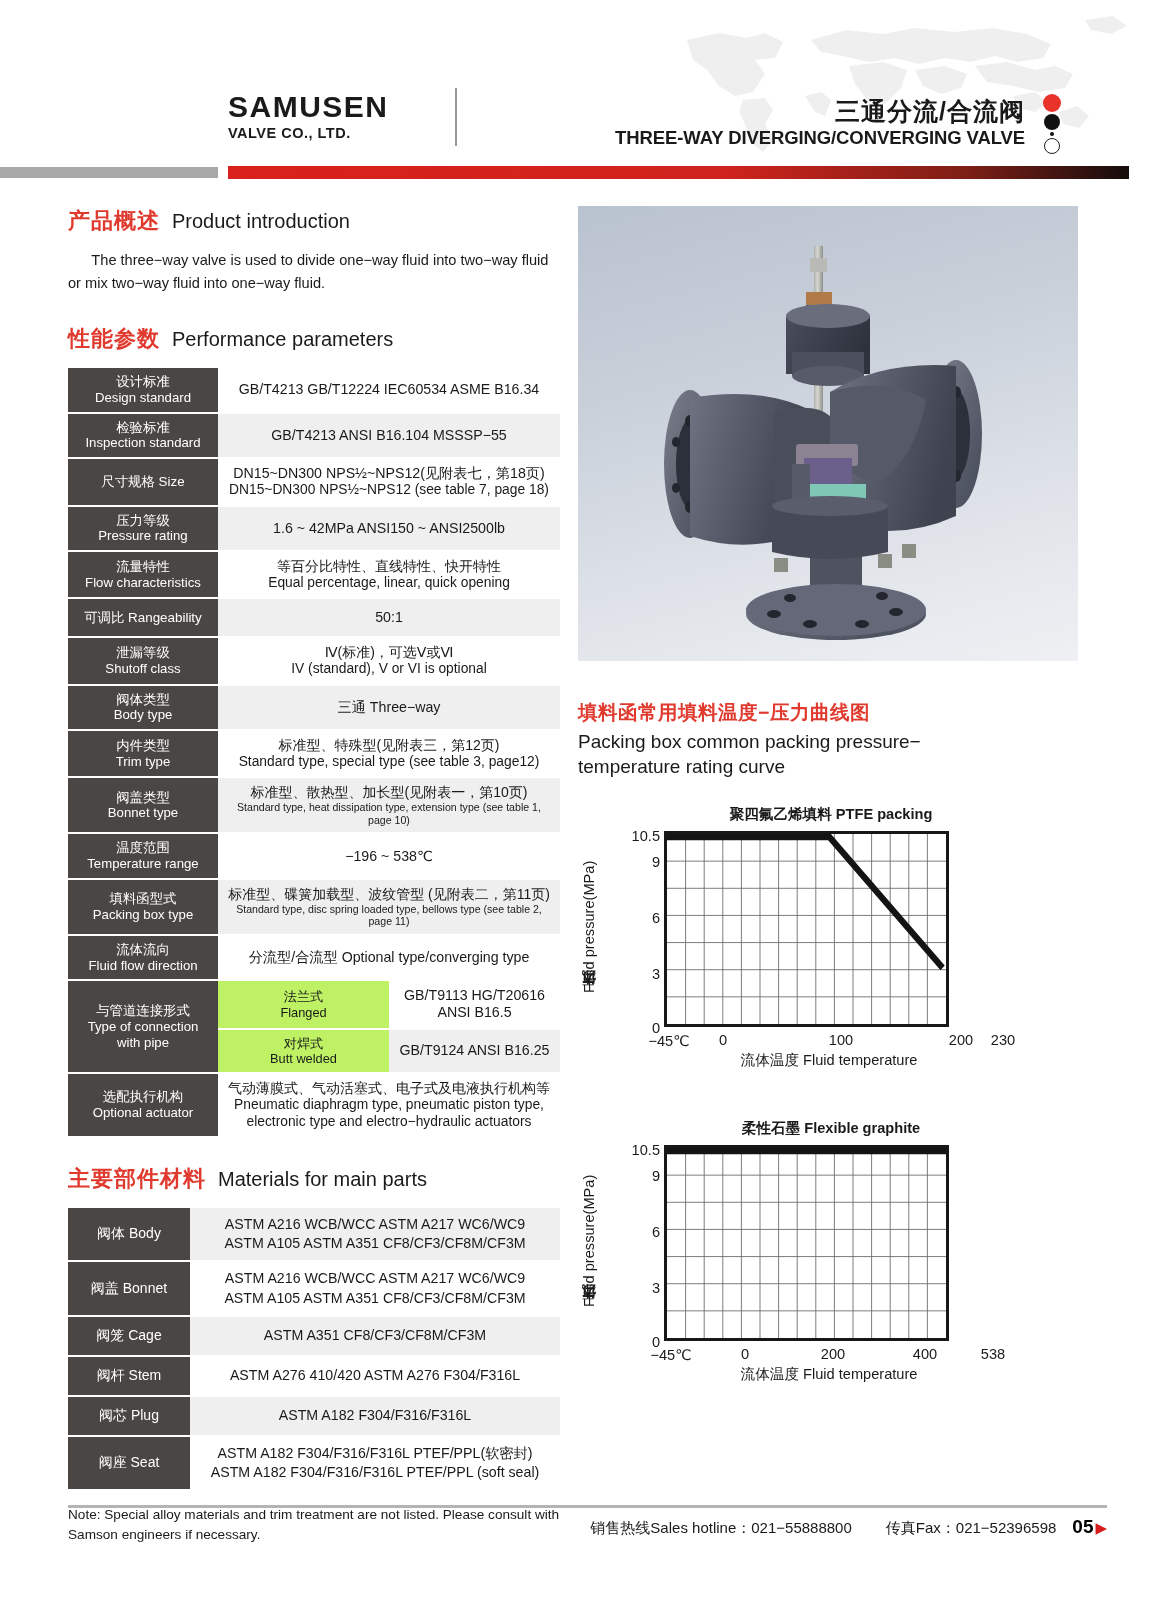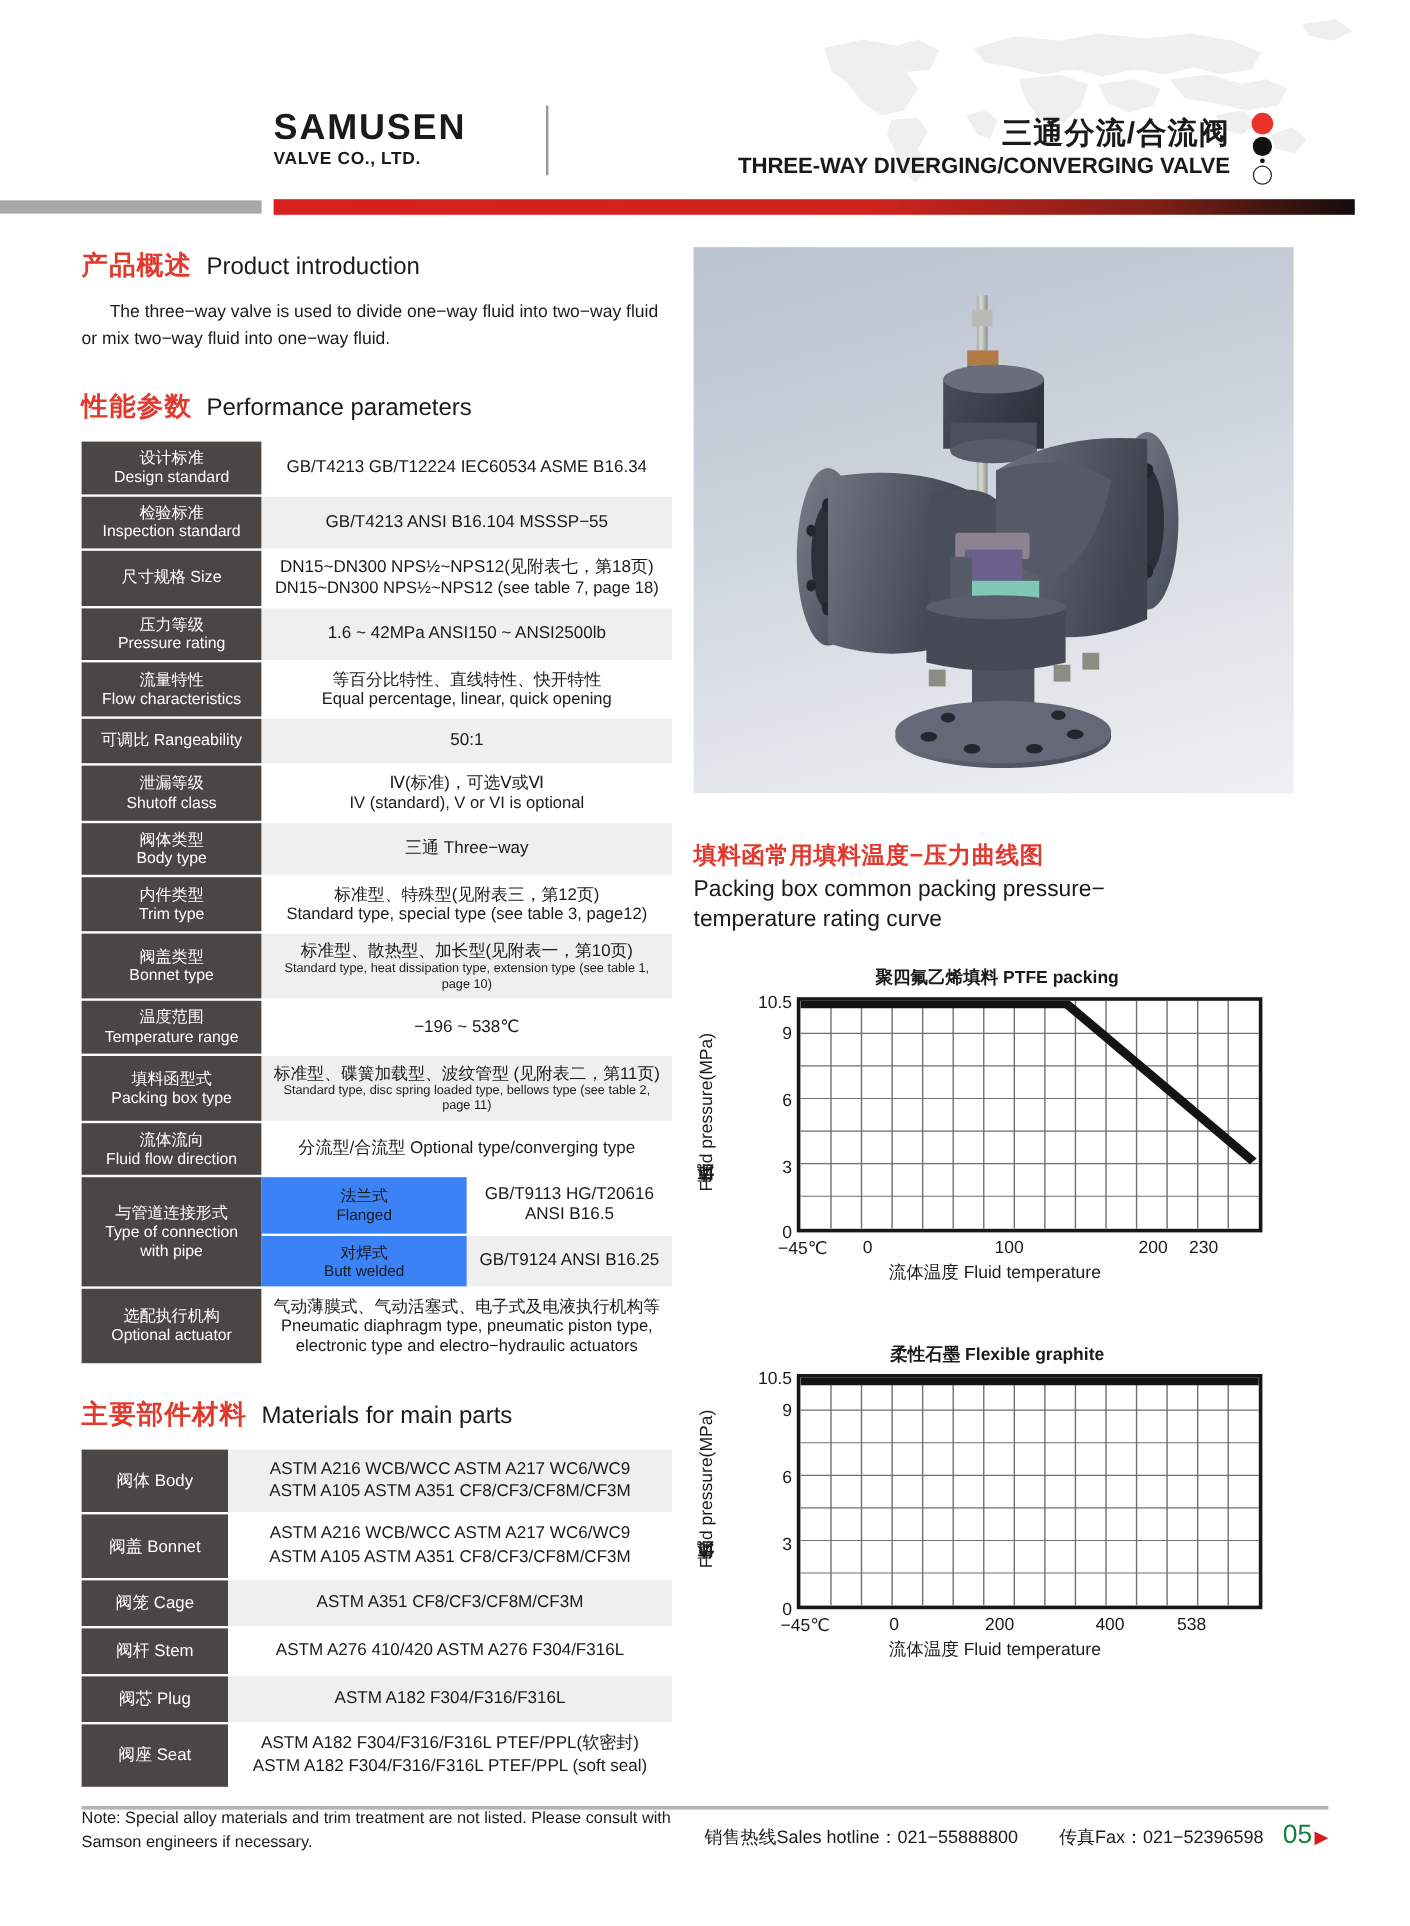--- a/index.html
+++ b/index.html
@@ -55,21 +55,21 @@
   .k .kcn { font-size: 13.4px; font-weight: 500; display: block; }
   .k .ken { font-size: 13.2px; display: block; }
   .k.single { padding: 9px 4px; }
   .k.single .kcn { display: inline; }
   .v { background: #efefef; text-align: center; padding: 6px 8px; line-height: 1.2; }
   .v.white { background: #fff; }
   .v .vcn { font-size: 14px; font-weight: 400; display: block; }
   .v .ven { font-size: 13.8px; display: block; }
   .v .vone { font-size: 14.2px; display: block; }
   .v .vsmall { font-size: 10.6px; display: block; }
-  .sk { width: 78px; background: #3b82f6; text-align: center; padding: 6px 18px; line-height: 1.18; }
+  .sk { width: 78px; background: #bef264; text-align: center; padding: 6px 18px; line-height: 1.18; }
   .sk .kcn { font-size: 13.2px; font-weight: 500; display: block; }
   .sk .ken { font-size: 12.8px; display: block; }
 
   
   .mat-title { margin-top: 26px; }
   table.mat { border-collapse: separate; border-spacing: 0 2px; width: 492px; margin-top: 12px; table-layout: fixed; }
   table.mat td { vertical-align: middle; }
   .mk { width: 122px; background: #4a4644; color: #fff; text-align: center; padding: 10px 4px; font-size: 14px; }
   .mv { background: #efefef; text-align: center; padding: 7px 8px; font-size: 14.2px; line-height: 1.35; }
   .mv.white { background: #fff; }
@@ -84,36 +84,36 @@
                  background: linear-gradient(165deg, #b9c2cf 0%, #c9d0da 35%, #dfe3e9 70%, #eef0f3 100%); }
   .charts-head { margin-top: 38px; }
   .charts-head .ch-cn { color: #e03a2f; font-size: 19.5px; font-weight: 700; letter-spacing: .5px; }
   .charts-head .ch-en { font-size: 19px; line-height: 1.3; margin-top: 4px; color: #1a1a1a; }
 
   .chart-wrap { position: relative; margin-top: 26px; width: 470px; height: 272px; }
   .chart-title { text-align: center; font-size: 14.6px; font-weight: 600; margin-left: 36px; }
   .ylabel { position: absolute; left: 2px; top: 18px; height: 212px; width: 22px;
             writing-mode: vertical-rl; transform: rotate(180deg);
             font-size: 14.6px; text-align: center; }
-  .plotbox { position: absolute; left: 86px; top: 26px; width: 388px; height: 196px;
+  .plotbox { position: absolute; left: 86px; top: 26px; width: 285px; height: 196px;
              border: 3.5px solid #171717; background: #fff; }
   .ytick { position: absolute; right: 100%; margin-right: 7px; transform: translateY(-52%);
            font-size: 14.6px; white-space: nowrap; }
   .xtick { position: absolute; top: 100%; margin-top: 8px; transform: translateX(-50%);
            font-size: 14.6px; white-space: nowrap; }
   .xlabel { position: absolute; left: 86px; width: 330px; top: 246px; text-align: center; font-size: 14.6px; }
   svg.grid { position: absolute; left: 0; top: 0; width: 100%; height: 100%; display: block; }
   .chart2 { margin-top: 42px; }
 
   
   .footer-rule { position: absolute; left: 68px; right: 68px; top: 1505px; height: 3px; background: #b4b4b4; }
   .footer { position: absolute; right: 68px; top: 1516px; display: flex; align-items: baseline; gap: 0; }
   .f-item { font-size: 15px; white-space: nowrap; }
   .f-gap { display: inline-block; width: 34px; }
-  .pagenum { color: #15803d; font-weight: 400; font-size: 22px; margin-left: 16px; }
+  .pagenum { color: #000000; font-weight: 700; font-size: 19px; margin-left: 16px; }
   .pagearrow { color: #d61c1c; font-size: 15px; margin-left: 2px; }
 </style>
 </head>
 <body>
 
 <div class="page">
 
   <div class="header">
     <svg class="worldmap" viewBox="0 0 560 160" preserveAspectRatio="none">
       <g fill="#e2e2e2">

